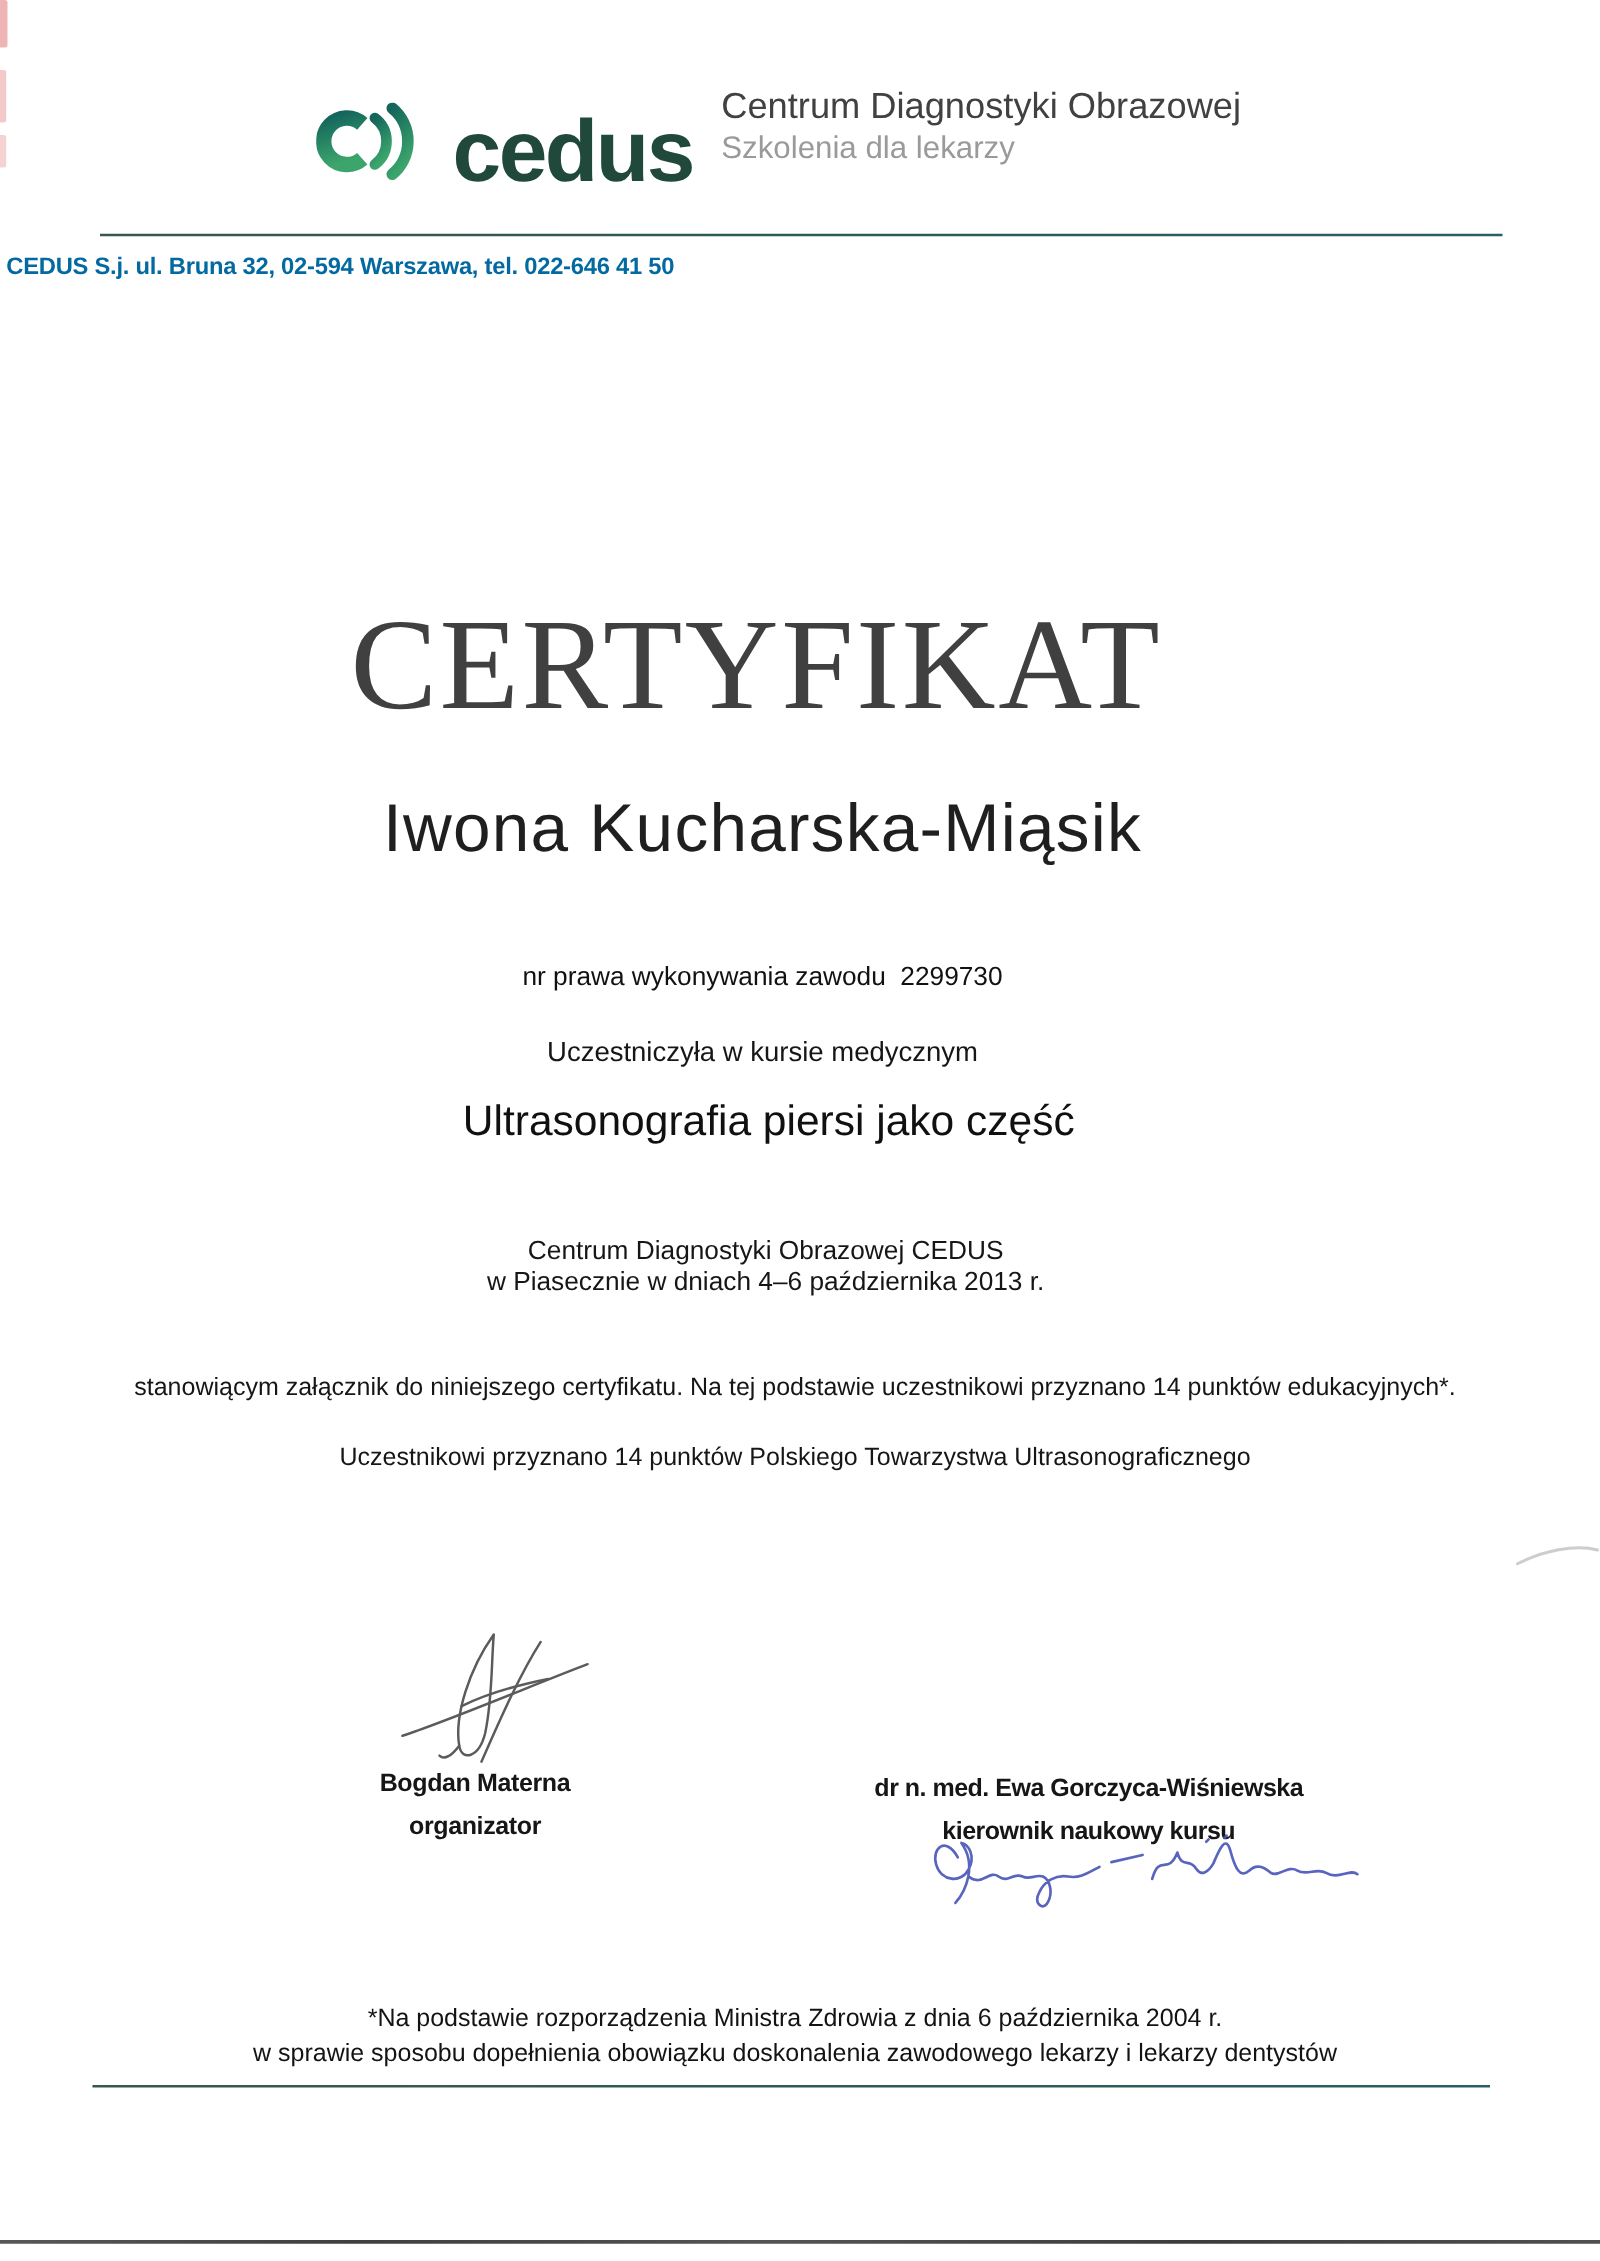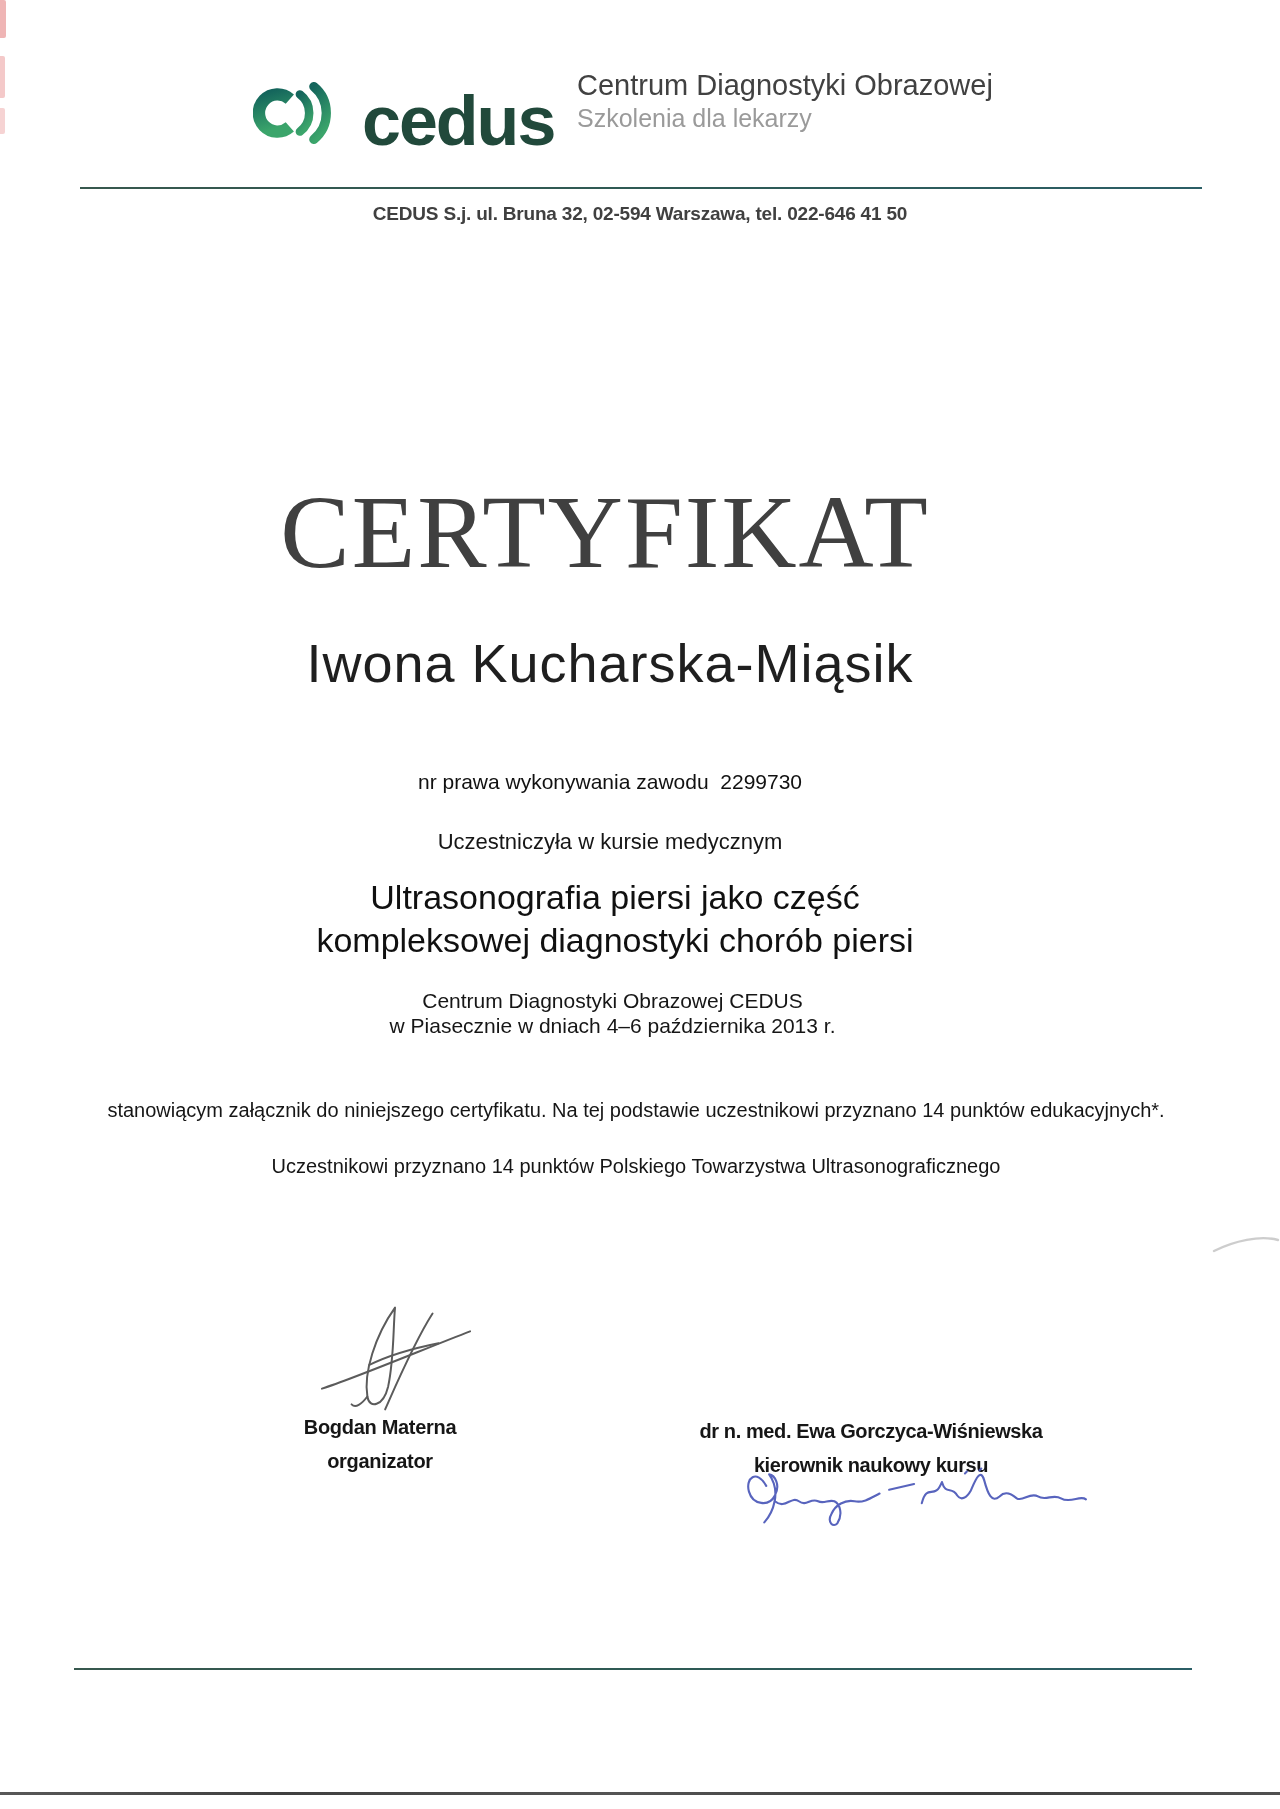--- a/index.html
+++ b/index.html
@@ -23,22 +23,22 @@
   .logo-word{
     left:362px;top:86px;font-size:70px;font-weight:bold;letter-spacing:-2px;
     color:#21493b;line-height:1;
   }
   .org-name{left:577px;top:70px;font-size:29px;color:#414141;line-height:1.1;}
   .org-sub{left:577px;top:105px;font-size:25px;color:#9a9a9a;line-height:1.1;}
   .rule{height:2.4px;background:linear-gradient(90deg,#37584e 0%,#2e5a55 55%,#2b5e66 100%);}
   .rule-top{left:80px;top:187px;width:1122px;}
   .rule-bottom{left:74px;top:1668px;width:1118px;}
   .address{
-    left:5px;top:203px;width:1270px;text-align:center;
-    font-size:19px;font-weight:700;letter-spacing:-.2px;color:#404040;
+    left:5px;top:203px;width:1270px;
+    font-size:19px;font-weight:700;letter-spacing:-.2px;color:#0369a1;
   }
   
   .title{
     left:0;top:480px;width:1210px;text-align:center;margin:0;
     font-family:"Liberation Serif",serif;font-weight:400;
     font-size:104px;line-height:104px;letter-spacing:2px;color:#404040;
   }
   .name{
     left:0;top:632px;width:1220px;text-align:center;
     font-size:54px;letter-spacing:1px;color:#1f1f1f;
@@ -93,21 +93,20 @@
   <div class="abs rule rule-top"></div>
   <div class="abs address">CEDUS S.j. ul. Bruna 32, 02-594 Warszawa, tel. 022-646 41 50</div>
 
   <h1 class="abs title">CERTYFIKAT</h1>
   <div class="abs name">Iwona Kucharska-Miąsik</div>
   <div class="abs license">nr prawa wykonywania zawodu  2299730</div>
   <div class="abs participation">Uczestniczyła w kursie medycznym</div>
 
   <div class="abs course-title">
     <div>Ultrasonografia piersi jako część</div>
-    <div>kompleksowej diagnostyki chorób piersi</div>
   </div>
 
   <div class="abs organized">
     <div>Centrum Diagnostyki Obrazowej CEDUS</div>
     <div>w Piasecznie w dniach 4–6 października 2013 r.</div>
   </div>
 
   <div class="abs details">
     <div>stanowiącym załącznik do niniejszego certyfikatu. Na tej podstawie uczestnikowi przyznano 14 punktów edukacyjnych*.</div>
   </div>
@@ -136,16 +135,20 @@
     <g stroke="#4a57b8" stroke-width="2.2" fill="none" stroke-linecap="round" stroke-linejoin="round" opacity="0.92">
       <path d="M24,28 C14,10 2,20 6,34 C10,48 27,50 33,38 C39,27 33,17 27,16 C40,34 31,56 22,66"></path>
       <path d="M33,44 C44,53 50,38 58,44 C66,50 70,40 78,44 C84,47 89,42 95,44 C101,47 104,58 98,67 C94,72 87,66 92,57 C96,48 106,42 116,44 C126,46 134,40 142,36"></path>
       <path d="M152,32 L178,26"></path>
       <path d="M186,46 C192,24 199,44 207,24 C211,38 217,28 223,38 C227,44 233,40 237,33 C241,24 247,8 251,22 C255,37 259,46 267,39 C273,33 279,36 285,41 C291,45 299,34 307,39 C315,44 323,36 331,41 C341,47 351,37 357,42"></path>
       <path d="M231,15 L233,13"></path>
       <path d="M246,12 L248,10"></path>
     </g>
   </svg>
 
+  <div class="abs footnote">
+    <div>*Na podstawie rozporządzenia Ministra Zdrowia z dnia 6 października 2004 r.</div>
+    <div>w sprawie sposobu dopełnienia obowiązku doskonalenia zawodowego lekarzy i lekarzy dentystów</div>
+  </div>
   <div class="abs rule rule-bottom"></div>
   <div class="abs scan-bottom"></div>
 
 </div>
 
 </body></html>

